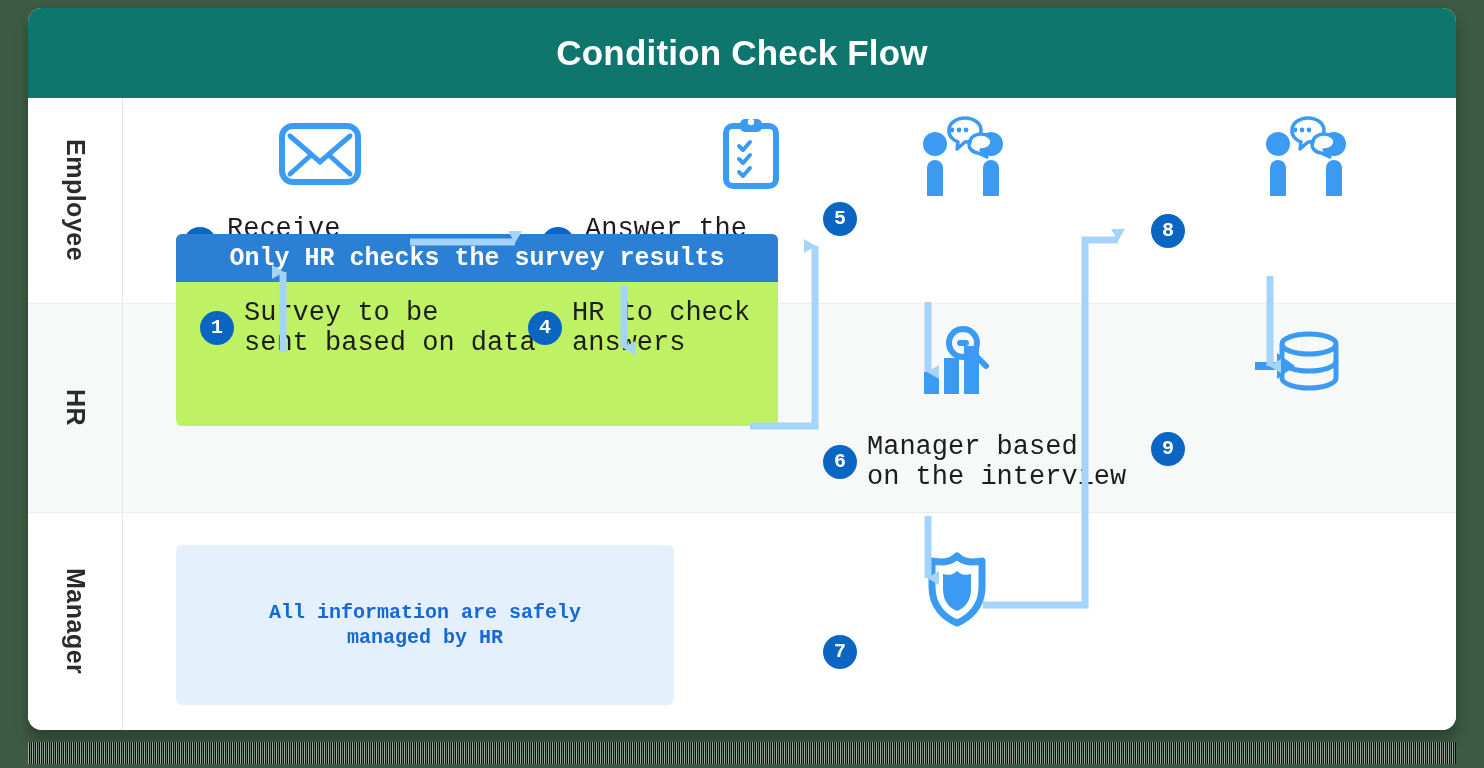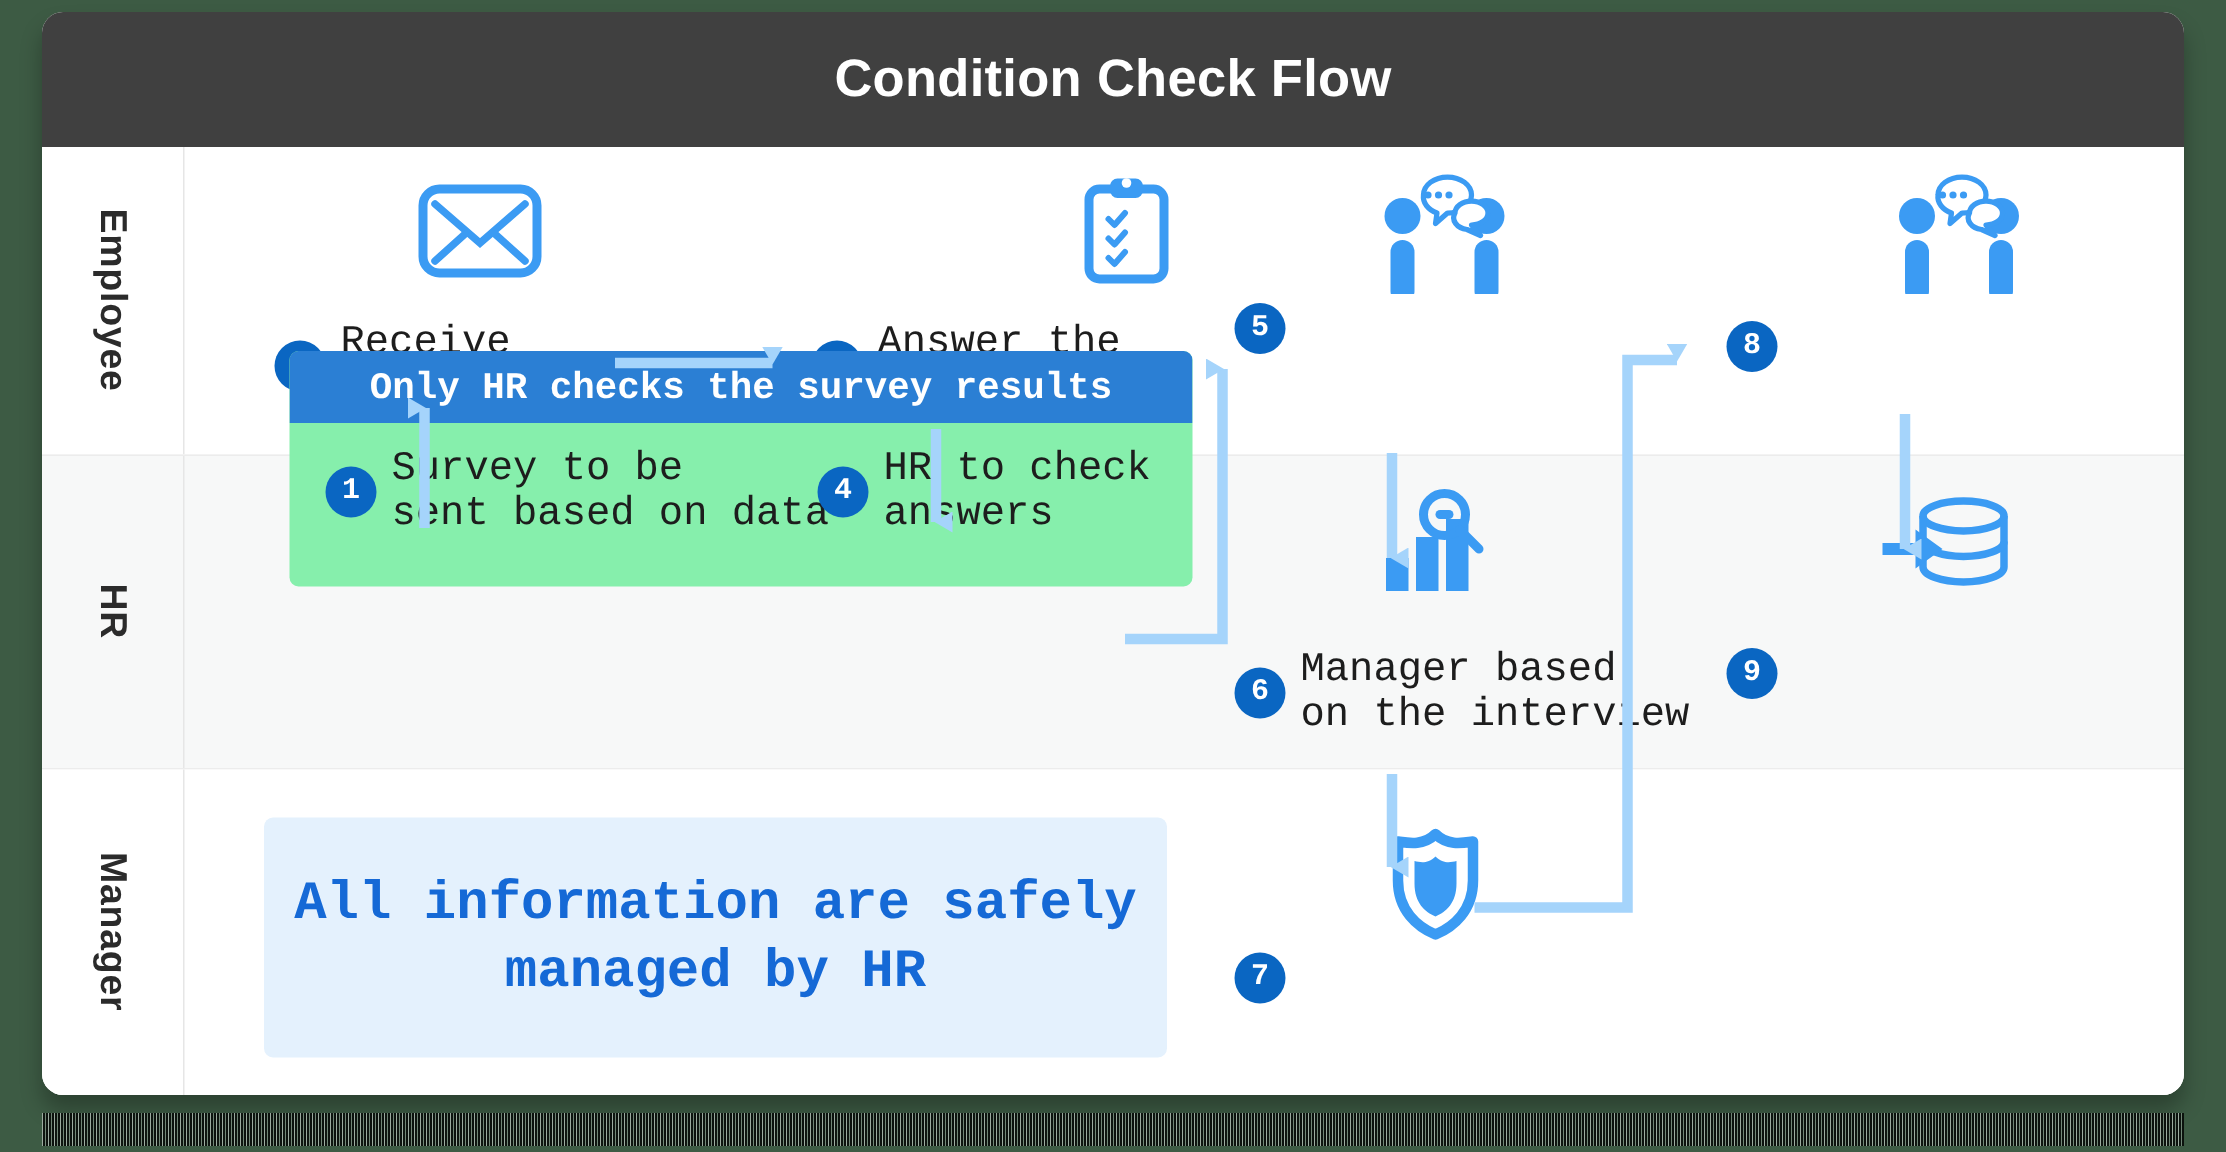--- a/index.html
+++ b/index.html
@@ -26,21 +26,21 @@
     width: 1428px; height: 22px;
     background:
       repeating-linear-gradient(90deg, rgba(255,255,255,.55) 0 1px, rgba(0,0,0,.85) 1px 2px, rgba(255,255,255,.3) 2px 3px, rgba(0,0,0,.9) 3px 4px);
     opacity: .9;
   }
 
   
   .header {
     position: absolute; left: 0; top: 0;
     width: 1428px; height: 90px;
-    background: #404040;
+    background: #0f766e;
     display: flex; align-items: center; justify-content: center;
   }
   .header-title {
     color: #ffffff;
     font-size: 35px;
     font-weight: bold;
     letter-spacing: .2px;
   }
 
   
@@ -85,47 +85,46 @@
     line-height: 1.12;
     white-space: pre-line;
   }
 
   .icon-wrap { position: absolute; }
 
   
   .hr-card {
     position: absolute;
     left: 53px; top: -70px;
-    width: 602px; height: 157px;
+    width: 602px; height: 192px;
     border-radius: 6px;
     overflow: hidden;
-    background: #86efac;
-    margin-left: 17px;
+    background: #bef264;
   }
   .hr-card-banner {
     height: 48px;
     background: #2b7fd4;
     color: #fff;
     font-size: 25px;
     font-weight: bold;
     display: flex; align-items: center; justify-content: center;
   }
   .hr-card-body { position: relative; height: 100px; }
 
   
   .mgr-note {
     position: absolute;
     left: 53px; top: 32px;
-    width: 602px; height: 160px;
+    width: 498px; height: 160px;
     background: #e4f1fd;
     border-radius: 6px;
     display: flex; align-items: center; justify-content: center;
     text-align: center;
     color: #1569d6;
-    font-size: 36px;
+    font-size: 20px;
     font-weight: bold;
     line-height: 1.25;
     white-space: pre-line;
   }
 
   
   .connectors {
     position: absolute; left: 0; top: 0;
     width: 1428px; height: 722px;
     pointer-events: none;

